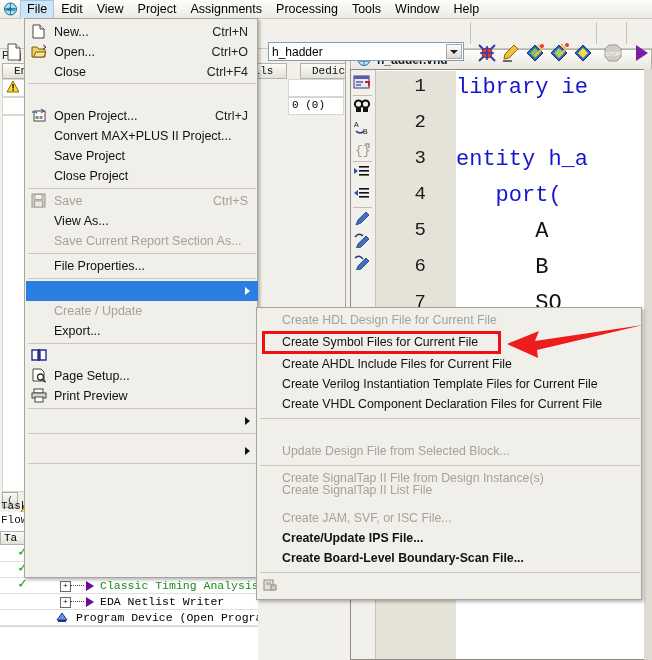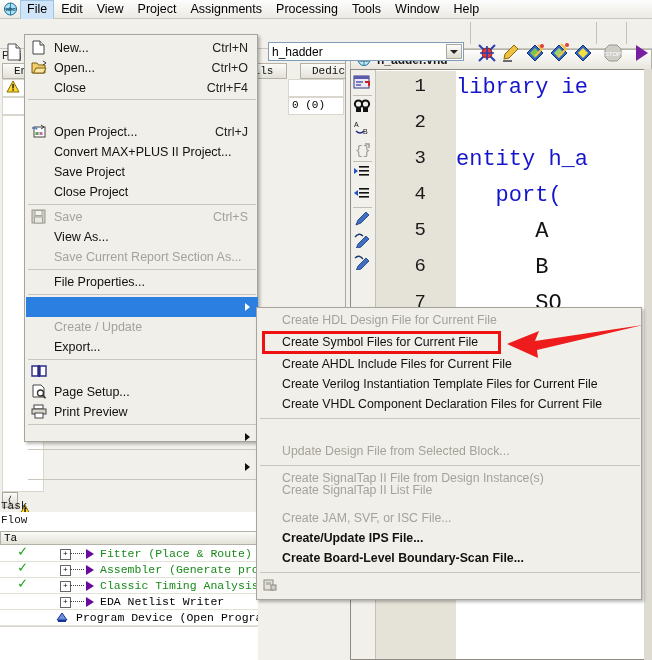--- a/index.html
+++ b/index.html
@@ -125,21 +125,21 @@
   .codeline.blk{color:#111;}
 
   
   .vscroll{position:absolute;right:0;top:20px;width:8px;height:591px;background:#dedcd2;}
 
   
   .menu{
     position:absolute;background:#f1efe9;border:1px solid #a6a49b;
     box-shadow:2px 2px 3px rgba(0,0,0,.28);box-sizing:border-box;
   }
-  .filemenu{left:24px;top:34px;width:234px;height:408px;}
+  .filemenu{left:24px;top:18px;width:234px;height:560px;}
   .mrow{
     position:absolute;left:1px;width:232px;height:20px;
     display:flex;align-items:center;font-size:12.5px;color:#111;white-space:nowrap;cursor:default;
   }
   .mrow .ic{position:absolute;left:5px;top:2px;width:16px;height:16px;}
   .mrow .lb{position:absolute;left:28px;top:2px;line-height:16px;}
   .mrow .sc{position:absolute;right:10px;top:2px;line-height:16px;color:#222;}
   .mrow.dis .lb,.mrow.dis .sc{color:#a4a29a;}
   .mrow.sel{background:#2a7fe0;}
   .mrow.sel .lb{color:#fff;}

